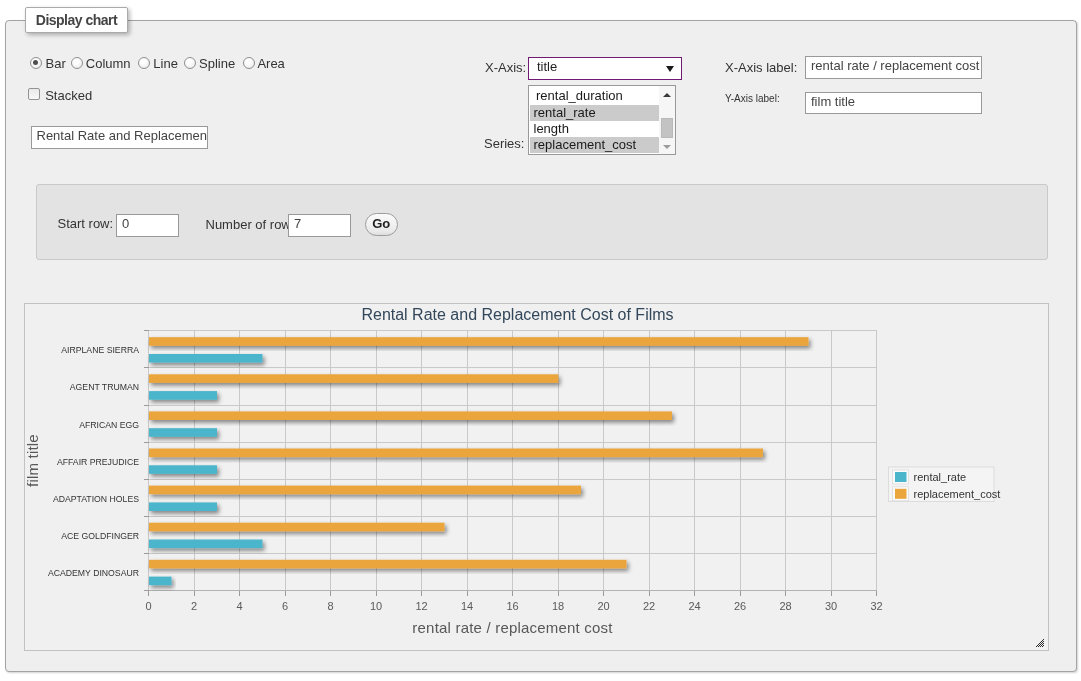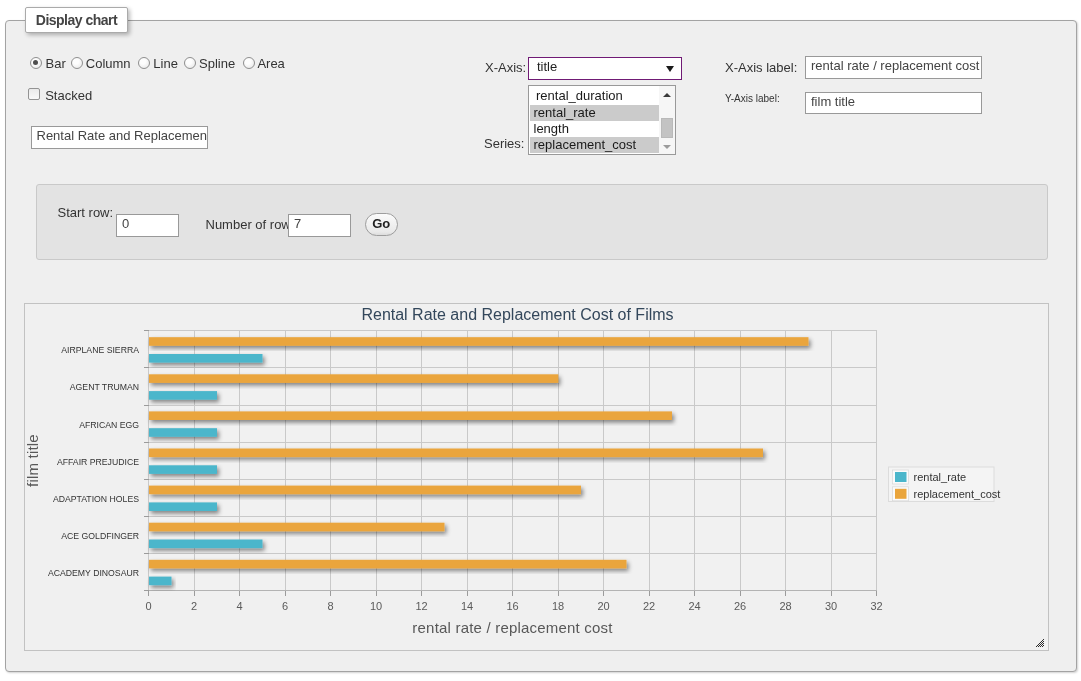--- a/index.html
+++ b/index.html
@@ -35,21 +35,21 @@
         <span style="position:absolute;left:2px;top:32.5px;width:12px;height:19.5px;background:#c3c3c3;box-shadow:inset 0 0 0 1px #b9b9b9;"></span>
         <span style="position:absolute;left:4px;bottom:5px;width:0;height:0;border-left:4px solid transparent;border-right:4px solid transparent;border-top:4.5px solid #9b9b9b;"></span>
       </div>
     </div>
 <span style="position:absolute;left:484.0px;top:136.2px;font-size:13px;color:#333;font-weight:normal;white-space:nowrap;">Series:</span>
 <span style="position:absolute;left:725.0px;top:59.8px;font-size:13px;color:#333;font-weight:normal;white-space:nowrap;">X-Axis label:</span>
 <span style="position:absolute;left:805.0px;top:56.0px;width:176.5px;height:22.5px;box-sizing:border-box;background:#fff;border:1px solid #999;overflow:hidden;white-space:nowrap;font-size:13px;color:#444;padding-left:5px;line-height:18px;">rental rate / replacement cost</span>
 <span style="position:absolute;left:725.0px;top:92.8px;font-size:10px;color:#333;font-weight:normal;white-space:nowrap;">Y-Axis label:</span>
 <span style="position:absolute;left:805.0px;top:91.5px;width:176.5px;height:22.5px;box-sizing:border-box;background:#fff;border:1px solid #999;overflow:hidden;white-space:nowrap;font-size:13px;color:#444;padding-left:5px;line-height:18px;">film title</span>
 <div style="position:absolute;left:36px;top:184px;width:1012px;height:75.5px;box-sizing:border-box;background:#e3e3e3;border:1px solid #c9c9c9;border-radius:3px;"></div>
-<span style="position:absolute;left:57.5px;top:205px;font-size:13px;color:#333;font-weight:normal;white-space:nowrap;">Start row:</span>
+<span style="position:absolute;left:57.5px;top:216px;font-size:13px;color:#333;font-weight:normal;white-space:nowrap;">Start row:</span>
 <span style="position:absolute;left:116.0px;top:213.5px;width:62.5px;height:23.0px;box-sizing:border-box;background:#fff;border:1px solid #999;overflow:hidden;white-space:nowrap;font-size:13px;color:#444;padding-left:5px;line-height:18px;">0</span>
 <span style="position:absolute;left:185.5px;top:216.8px;font-size:13px;color:#333;font-weight:normal;white-space:nowrap;margin-left:20px;">Number of rows:</span>
 <span style="position:absolute;left:288.0px;top:213.5px;width:62.5px;height:23.0px;box-sizing:border-box;background:#fff;border:1px solid #999;overflow:hidden;white-space:nowrap;font-size:13px;color:#444;padding-left:5px;line-height:18px;">7</span>
 <div style="position:absolute;left:365px;top:213px;width:32.5px;height:22.5px;box-sizing:border-box;background:linear-gradient(#fbfbfb,#e9e9e9 85%,#dcdcdc);border:1px solid #9d9d9d;border-radius:11.5px;font-size:13px;font-weight:bold;color:#222;text-align:center;line-height:20.5px;">Go</div>
 <div style="position:absolute;left:24px;top:303px;width:1024.5px;height:348px;box-sizing:border-box;background:#f0f0f0;border:1px solid #c2c2c2;">
       <svg width="1022.5" height="346.0" style="position:absolute;left:0;top:0;font-family:'Liberation Sans',sans-serif;">
 <defs>
           <filter id="sh" x="-20%" y="-60%" width="140%" height="220%">
             <feDropShadow dx="2" dy="2.6" stdDeviation="1.9" flood-color="#000" flood-opacity="0.45"></feDropShadow>
           </filter>

